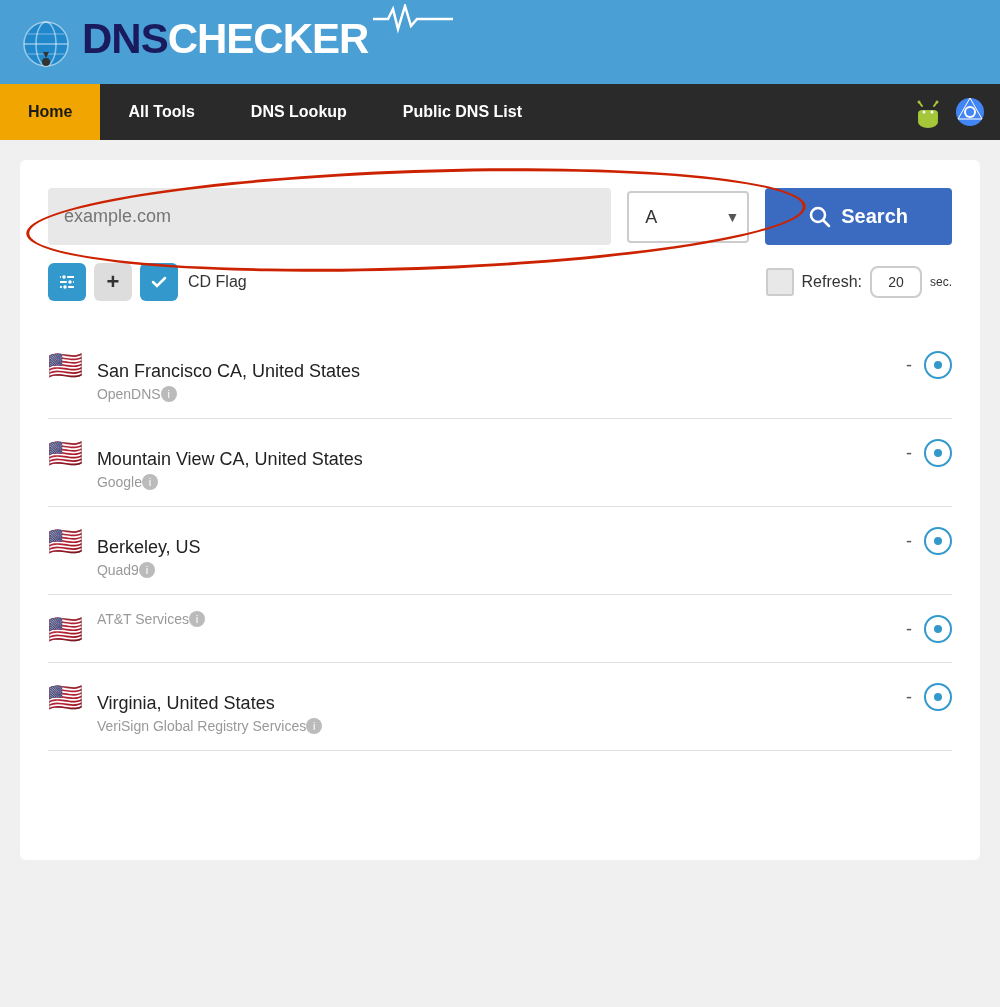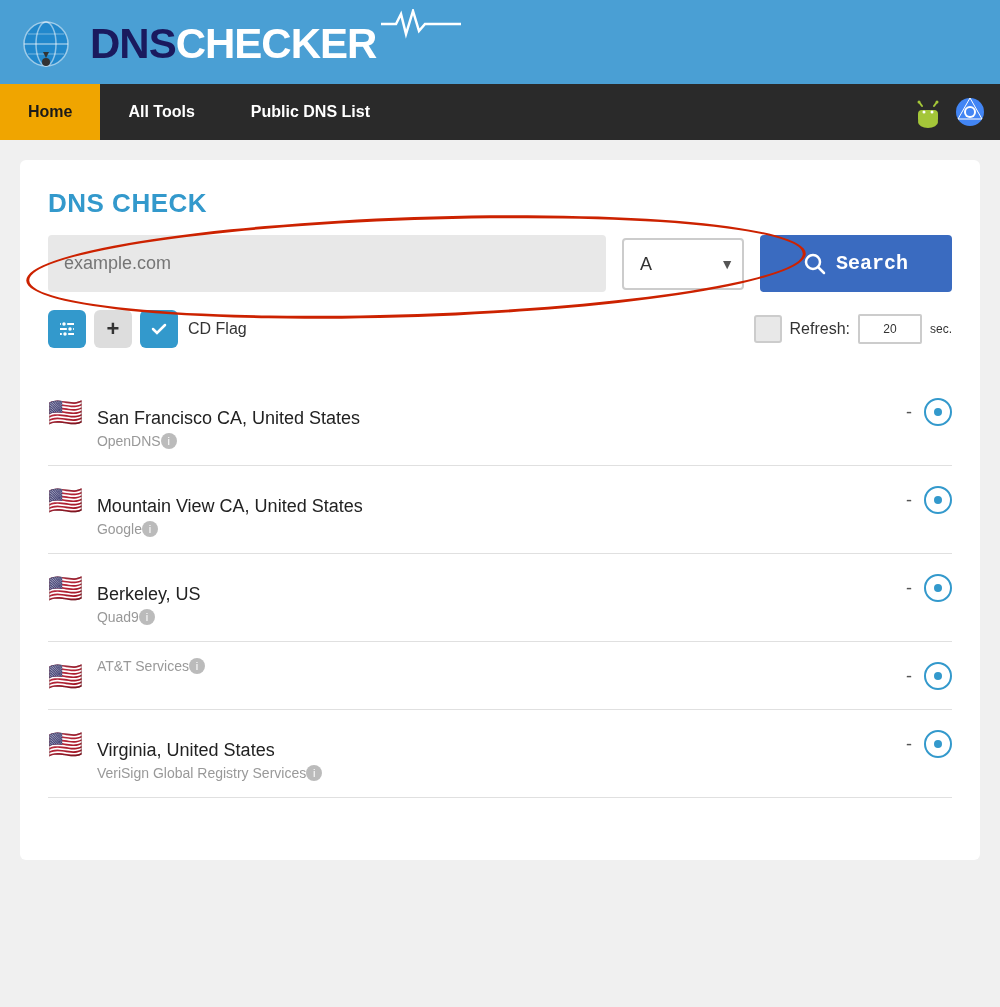--- a/index.html
+++ b/index.html
@@ -7,22 +7,21 @@
 
     
     .header {
       background: #4a9fd4;
       padding: 18px 20px 14px 20px;
       display: flex;
       align-items: center;
     }
     .logo-container {
       display: flex;
-      align-items: center;
-      gap: 18px;
+      gap: 10px;
     }
     .logo-globe {
       width: 52px;
       height: 52px;
     }
     .logo-text {
       font-size: 42px;
       font-weight: 900;
       letter-spacing: -1px;
       line-height: 1;
@@ -125,21 +124,20 @@
       border: none;
       border-radius: 4px;
       padding: 14px 44px;
       font-size: 20px;
       font-weight: bold;
       cursor: pointer;
       display: flex;
       align-items: center;
       gap: 10px;
       min-width: 150px;
-      font-family: Liberation Mono, monospace;
     }
 
     
     .annotation-oval {
       position: absolute;
       top: -18px;
       left: -22px;
       width: 780px;
       height: 100px;
       border: 3px solid #cc2200;
@@ -175,25 +173,25 @@
       font-size: 16px;
       color: #333;
       margin-left: 2px;
     }
     .toolbar-spacer { flex: 1; }
     .refresh-label {
       font-size: 16px;
       color: #333;
     }
     .refresh-input {
-      width: 64px;
+      width: 52px;
       padding: 6px 8px;
       border: 2px solid #ccc;
-      border-radius: 2px;
-      font-size: 12px;
+      border-radius: 8px;
+      font-size: 14px;
       text-align: center;
       color: #333;
     }
     .refresh-sec {
       font-size: 12px;
       color: #333;
     }
 
     
     .dns-row {
@@ -287,20 +285,21 @@
       <svg width="80" height="30" viewBox="0 0 80 30" style="position:absolute;top:-14px;right:-85px;" xmlns="http://www.w3.org/2000/svg">
         <polyline points="0,15 15,15 20,5 25,25 32,2 38,22 44,15 80,15" fill="none" stroke="white" stroke-width="2.5"></polyline>
       </svg>
     </div>
   </div>
 </div>
 
 <nav class="nav">
   <div class="nav-item active">Home</div>
   <div class="nav-item">All Tools</div>
+  <div class="nav-item">DNS Lookup</div>
   <div class="nav-item">Public DNS List</div>
   <div class="nav-icon">
 
     <svg width="32" height="32" viewBox="0 0 32 32" style="cursor:pointer;">
       <ellipse cx="16" cy="26" rx="10" ry="6" fill="#a4c639"></ellipse>
       <rect x="6" y="14" width="20" height="13" rx="4" fill="#a4c639"></rect>
       <circle cx="12" cy="16" r="1.5" fill="white"></circle>
       <circle cx="20" cy="16" r="1.5" fill="white"></circle>
       <line x1="10" y1="10" x2="7" y2="6" stroke="#a4c639" stroke-width="2" stroke-linecap="round"></line>
       <line x1="22" y1="10" x2="25" y2="6" stroke="#a4c639" stroke-width="2" stroke-linecap="round"></line>
@@ -311,21 +310,20 @@
     <svg width="32" height="32" viewBox="0 0 32 32" style="cursor:pointer;">
       <circle cx="16" cy="16" r="14" fill="#4285f4"></circle>
       <circle cx="16" cy="16" r="6" fill="white"></circle>
       <circle cx="16" cy="16" r="4" fill="#4285f4"></circle>
       <path d="M16 2 L28 23 L4 23 Z" fill="none" stroke="white" stroke-width="1"></path>
     </svg>
   </div>
 </nav>
 
 <div class="main-content">
-  <h1 class="section-title">DNS CHECK</h1>
 
   <div style="position:relative; margin-bottom: 18px;">
     <div class="annotation-oval"></div>
     <div class="search-area">
       <input class="search-input" type="text" placeholder="example.com" style="">
       <div class="select-wrapper">
         <select>
           <option>A</option>
           <option>AAAA</option>
           <option>MX</option>

